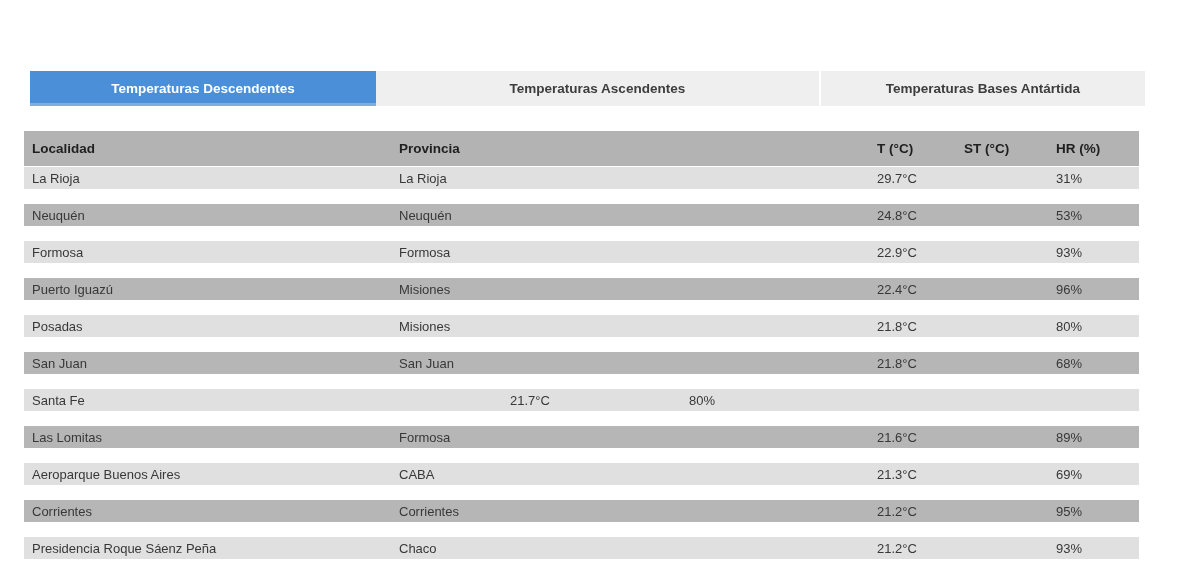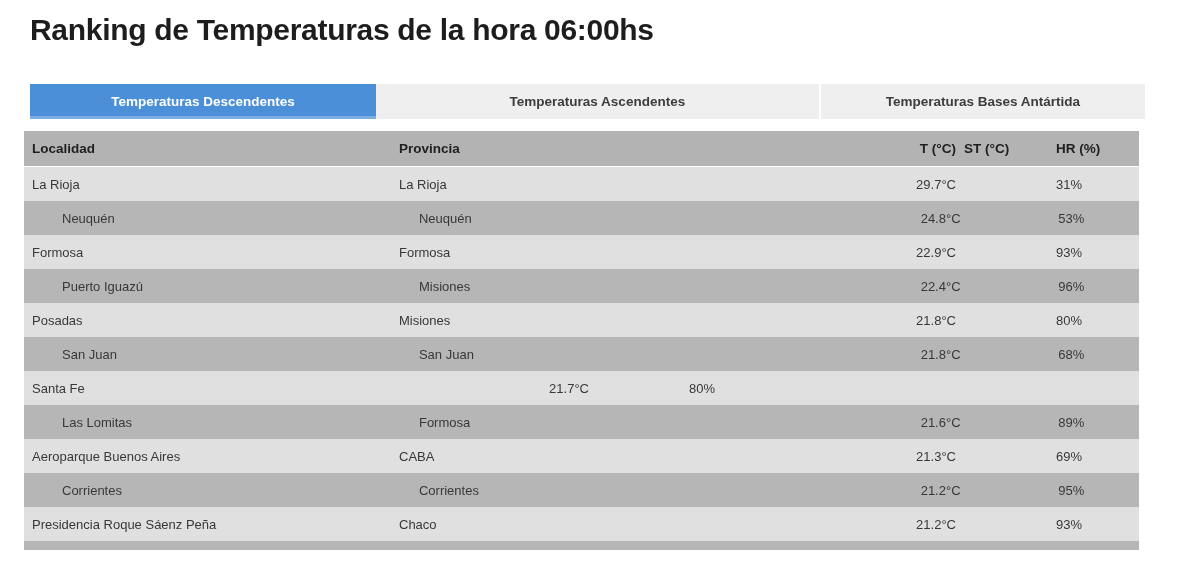--- a/index.html
+++ b/index.html
@@ -11,21 +11,21 @@
   .page{ position:relative; width:1200px; height:561px; }
 
   .page-title{
     position:absolute; top:13px; left:30px; margin:0;
     font-size:30px; font-weight:700; color:#1d1d1d; letter-spacing:-0.3px;
     white-space:nowrap;
   }
 
   
   .tab-bar{
-    position:absolute; top:84px; left:30px; width:1115px; height:35px;
+    position:absolute; top:71px; left:30px; width:1115px; height:35px;
     display:flex;
   }
   .tab{
     display:flex; align-items:center; justify-content:center;
     box-sizing:border-box;
     font-size:13.5px; font-weight:700; color:#3d3d3d;
     background:var(--tab-inactive-bg, #efefef);
     cursor:pointer; user-select:none;
   }
   .tab-1{ width:350px; }
@@ -41,41 +41,40 @@
   .ranking-table{
     position:absolute; top:131px; left:24px; width:1115px;
     font-size:13px; color:#383838;
   }
   .thead{
     display:flex; align-items:center; height:35px; margin-bottom:1px;
     background:var(--header-gray, #b3b3b3);
     font-size:13.5px; font-weight:700; color:#1f1f1f;
   }
   .row{
-    display:flex; align-items:center; height:34px; margin-bottom:0;
+    display:flex; align-items:center; height:22px; margin-bottom:15px;
   }
   .row.light{ background:var(--row-light, #e0e0e0); }
-  .row.dark{  background:var(--row-dark,  #b6b6b6);padding-left:30px; }
+  .row.dark{  background:var(--row-dark,  #b6b6b6); }
   .c{ box-sizing:border-box; padding-left:8px; white-space:nowrap; overflow:hidden; }
   .c-localidad{ width:367px; }
   .c-provincia{ width:478px; }
-  .c-t { width:87px;text-align:right; }
+  .c-t { width:87px; }
   .c-st{ width:88px; }
   .c-hr{ width:95px; padding-left:12px; }
 
   .partial-row{
     height:9px; background:var(--row-dark, #b6b6b6);
   }
 </style>
 </head>
 <body>
 
 <div class="page">
 
-  <h1 class="page-title">Ranking de Temperaturas de la hora 06:00hs</h1>
 
   <div class="tab-bar">
     <div class="tab tab-1 active">
       <span>Temperaturas Descendentes</span>
     </div>
     <div class="tab tab-2">
       <span>Temperaturas Ascendentes</span>
     </div>
     <div class="tab tab-3">
       <span>Temperaturas Bases Antártida</span>

